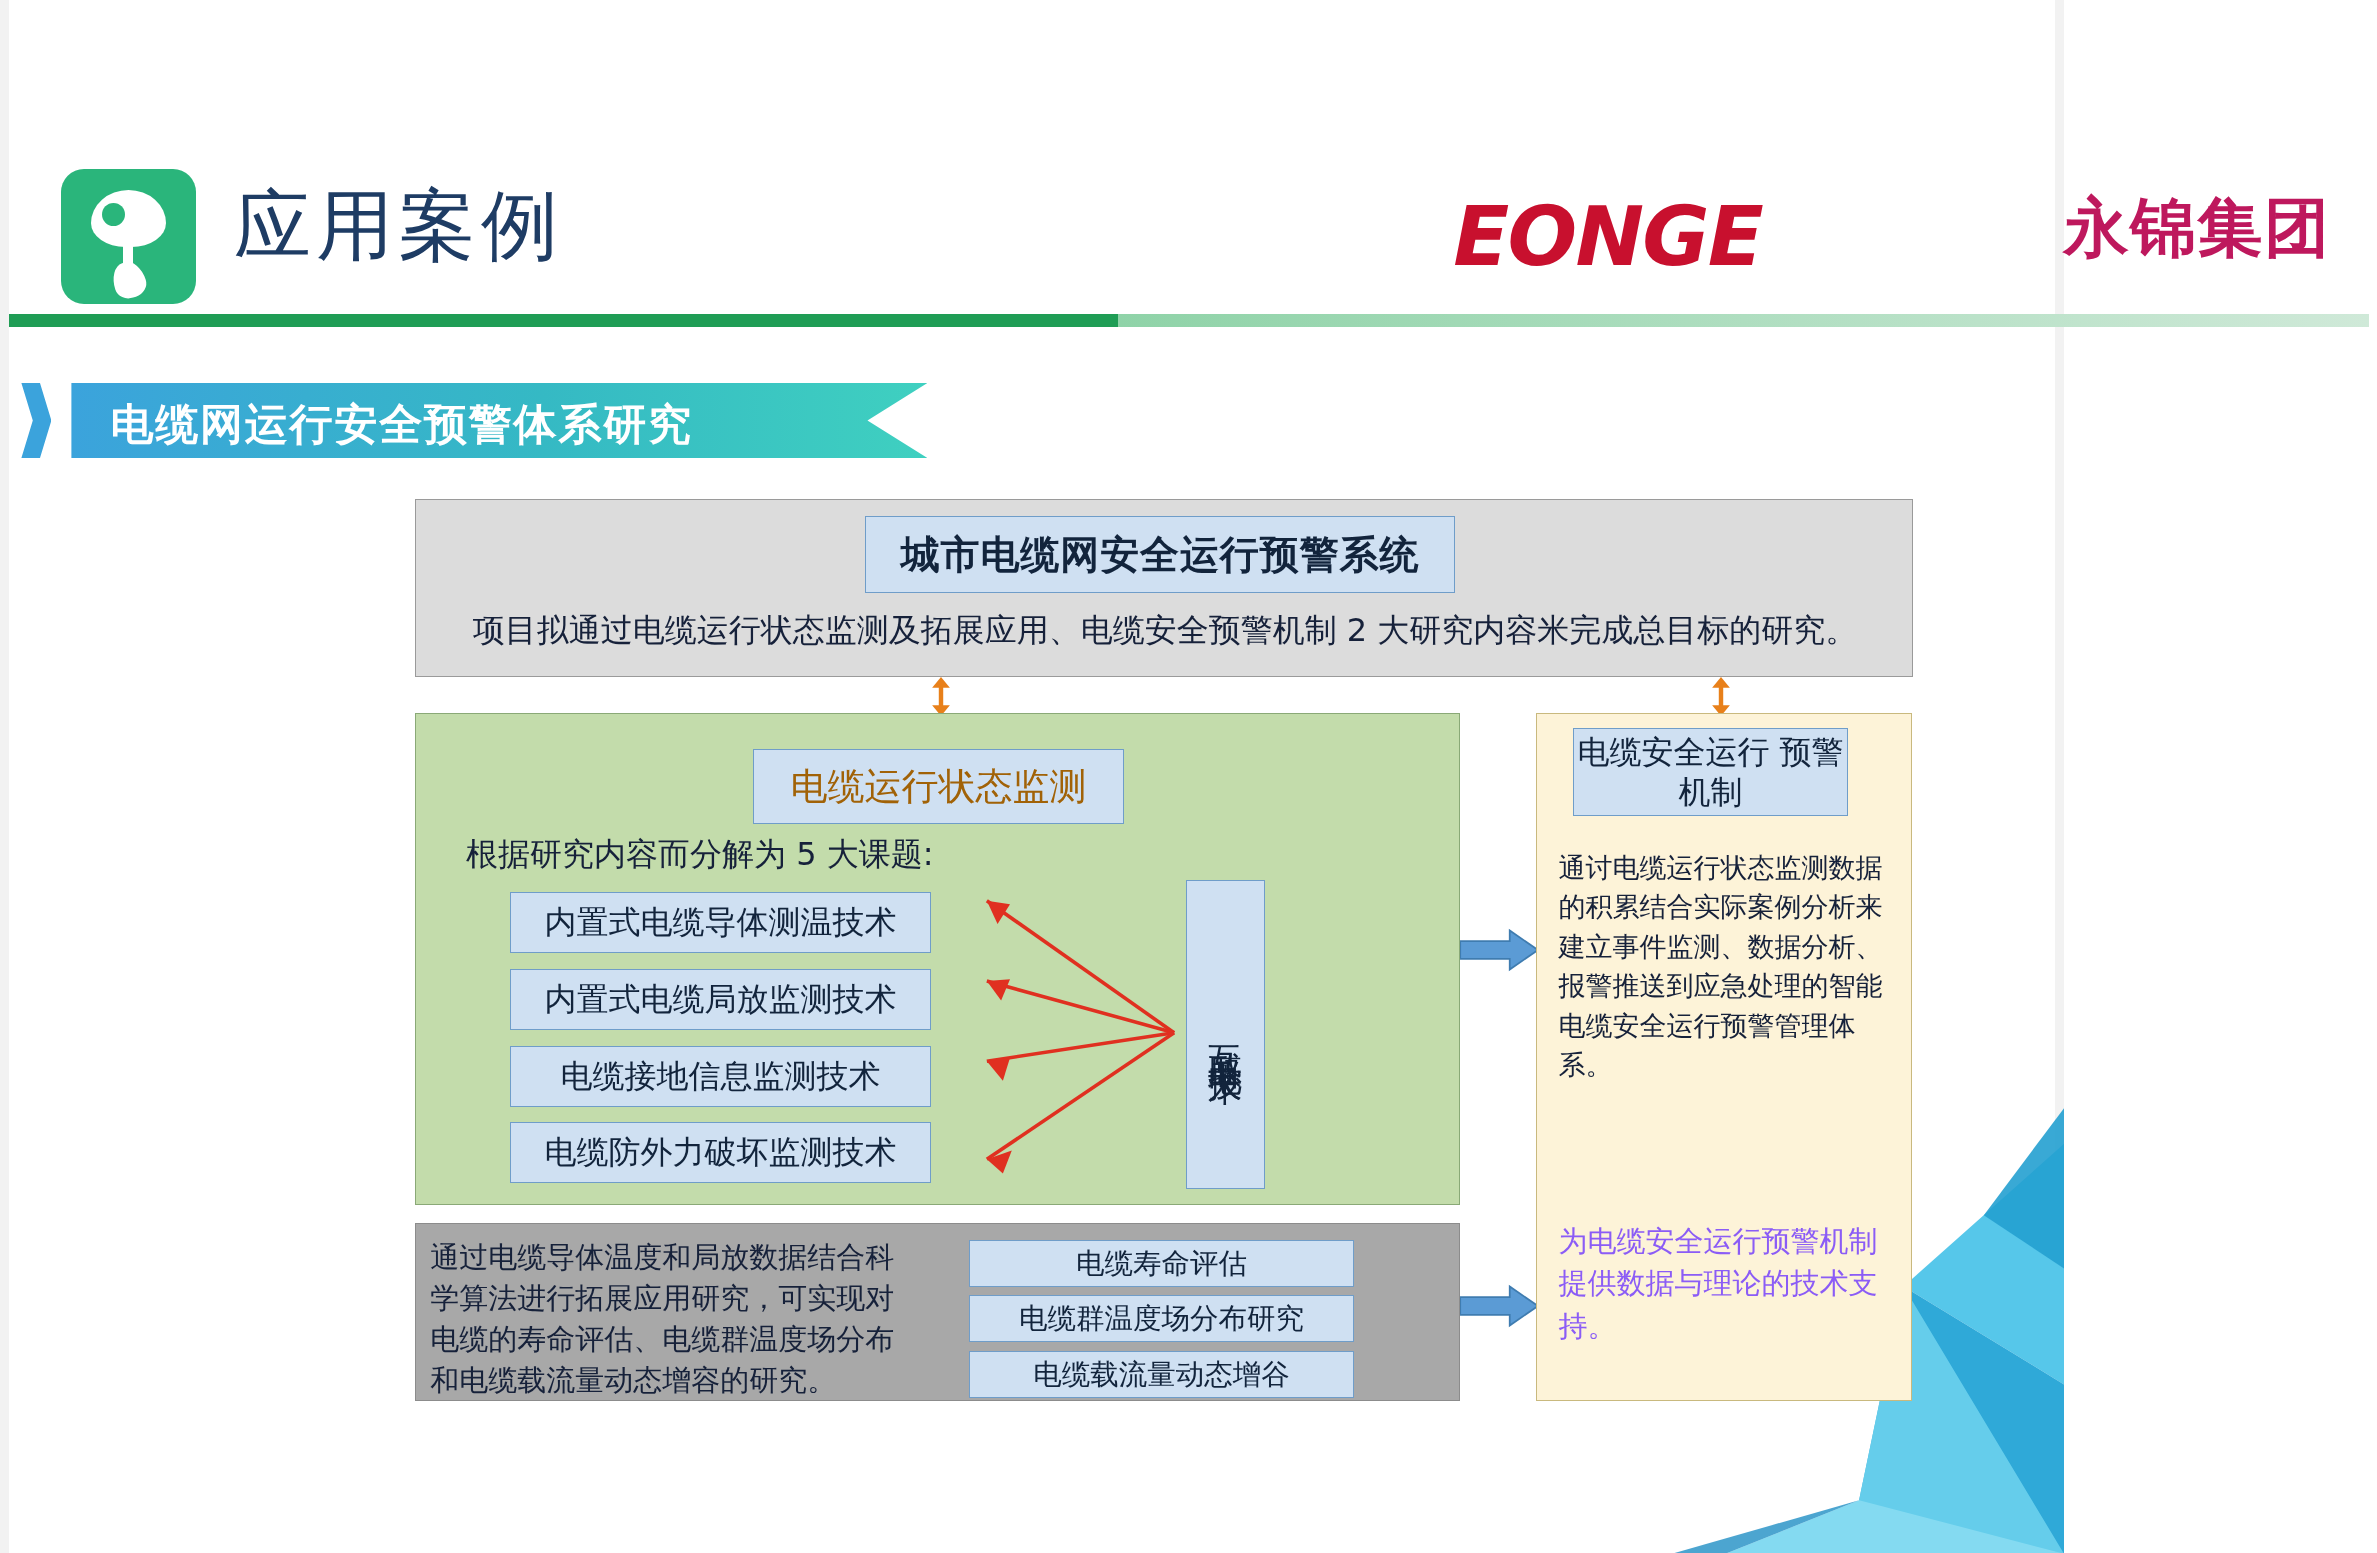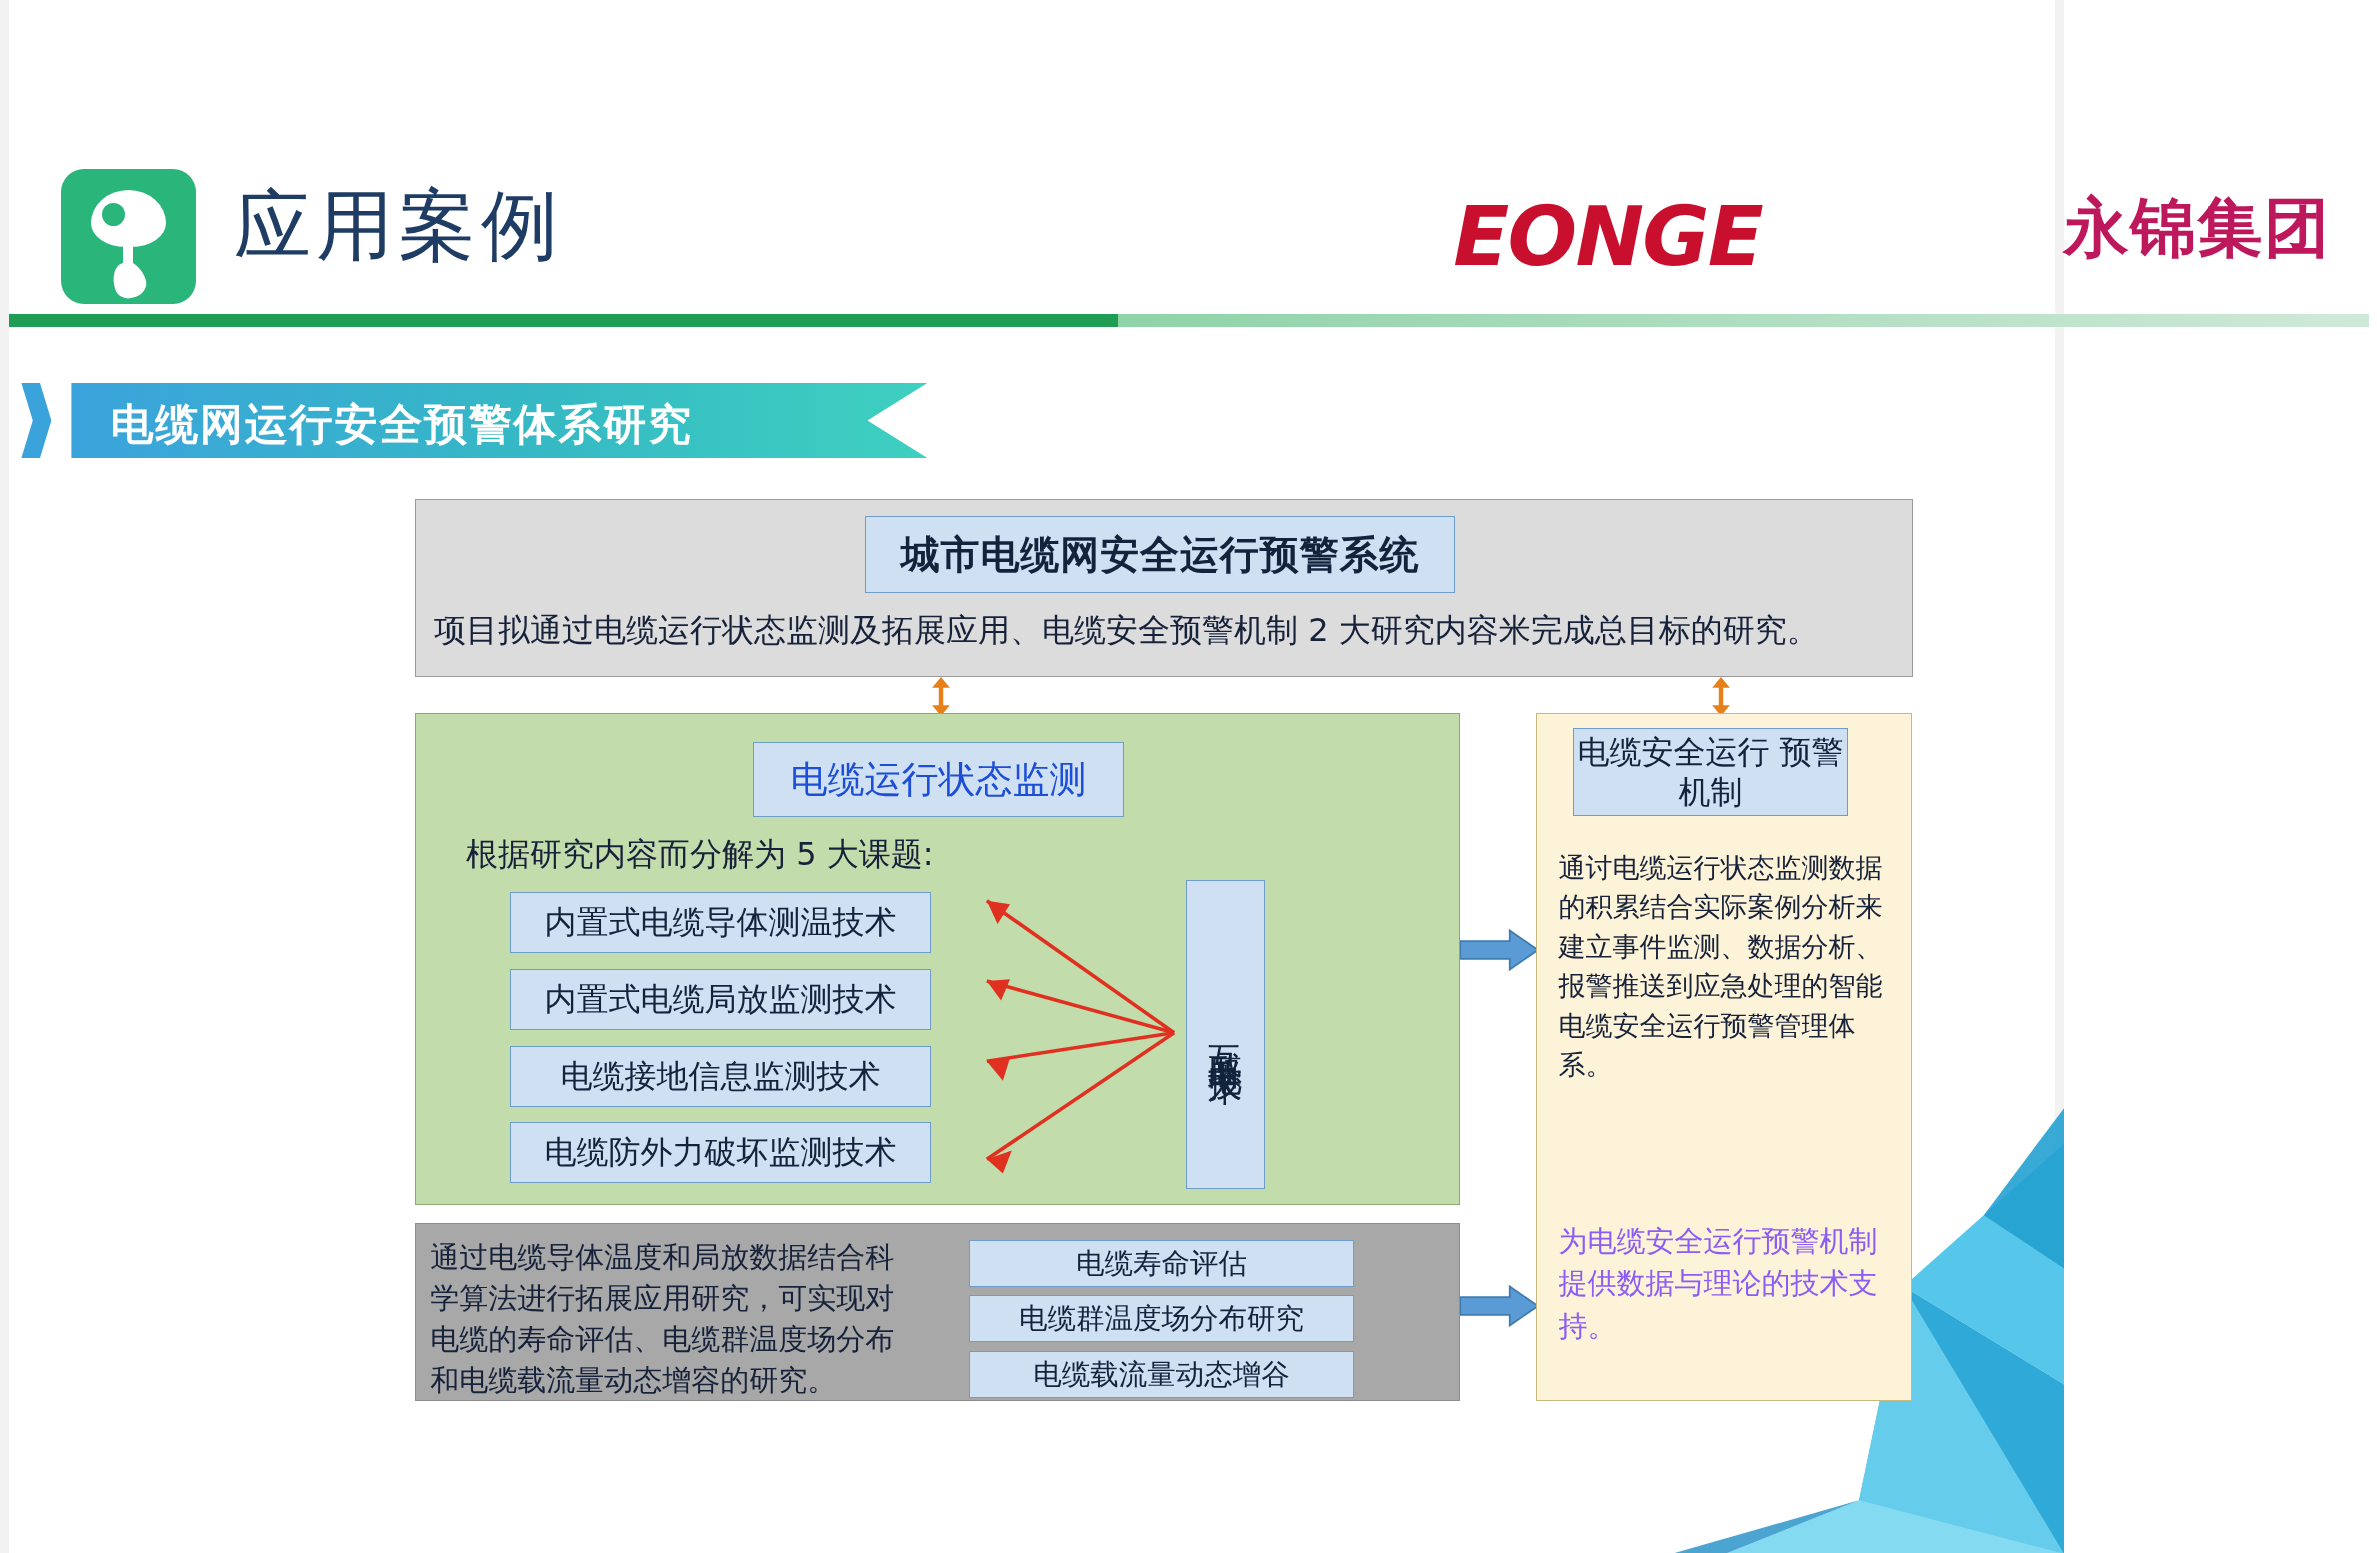--- a/index.html
+++ b/index.html
@@ -214,47 +214,48 @@
     font-weight: bold;
     color: #12243c;
     letter-spacing: 0.9px;
     white-space: nowrap;
   }
   #top-desc {
     position: absolute;
     left: 18px;
     top: 109px;
     width: 1462px;
+    text-align: center;
     font-size: 32px;
     color: #16213a;
     white-space: nowrap;
   }
 
   
   #green-block {
     left: 0;
     top: 214px;
     width: 1045px;
     height: 492px;
     background: #c3dcab;
     border: 0.9px solid #8aa977;
   }
   #green-title {
     position: absolute;
     left: 337px;
-    top: 28px;
+    top: 35px;
     width: 369px;
     height: 73px;
     background: #cfe0f2;
     border: 0.9px solid #6f9dc9;
     display: flex;
     align-items: center;
     justify-content: center;
     font-size: 37px;
-    color: #1d4ed8;
+    color: #a16207;
     white-space: nowrap;
   }
   #green-sub {
     position: absolute;
     left: 50px;
     top: 119px;
     font-size: 32px;
     color: #16213a;
     white-space: nowrap;
   }

